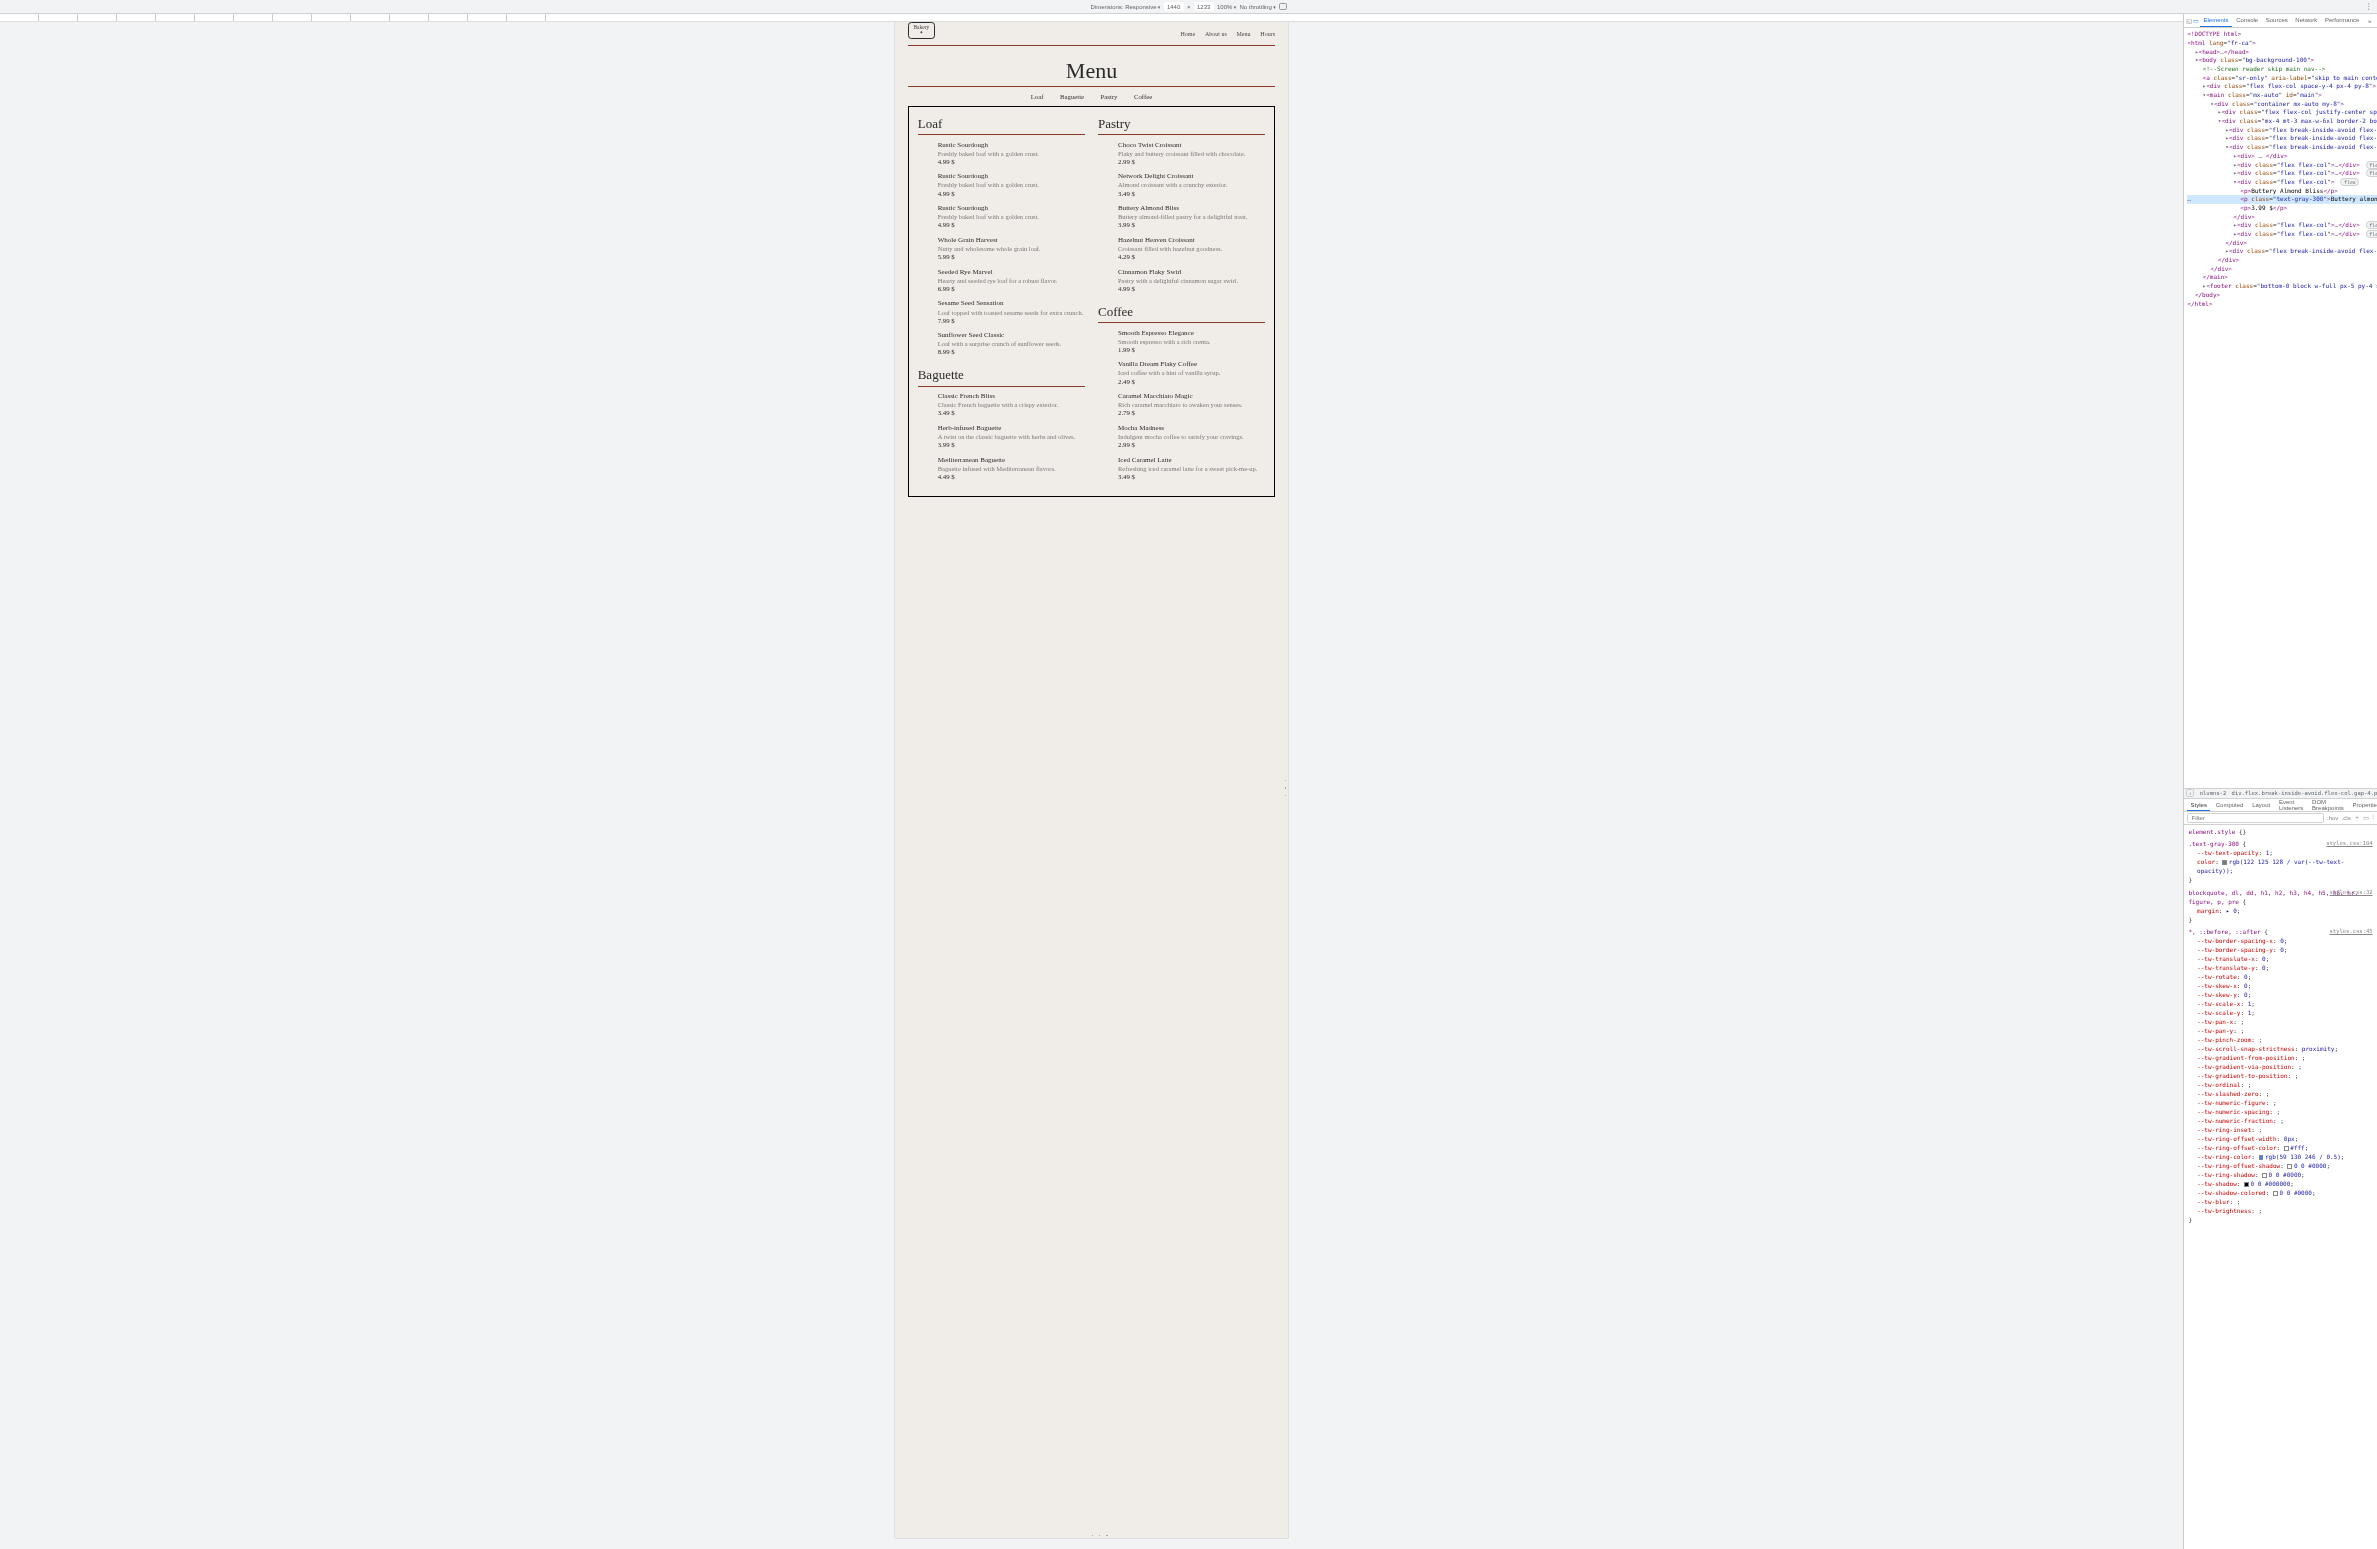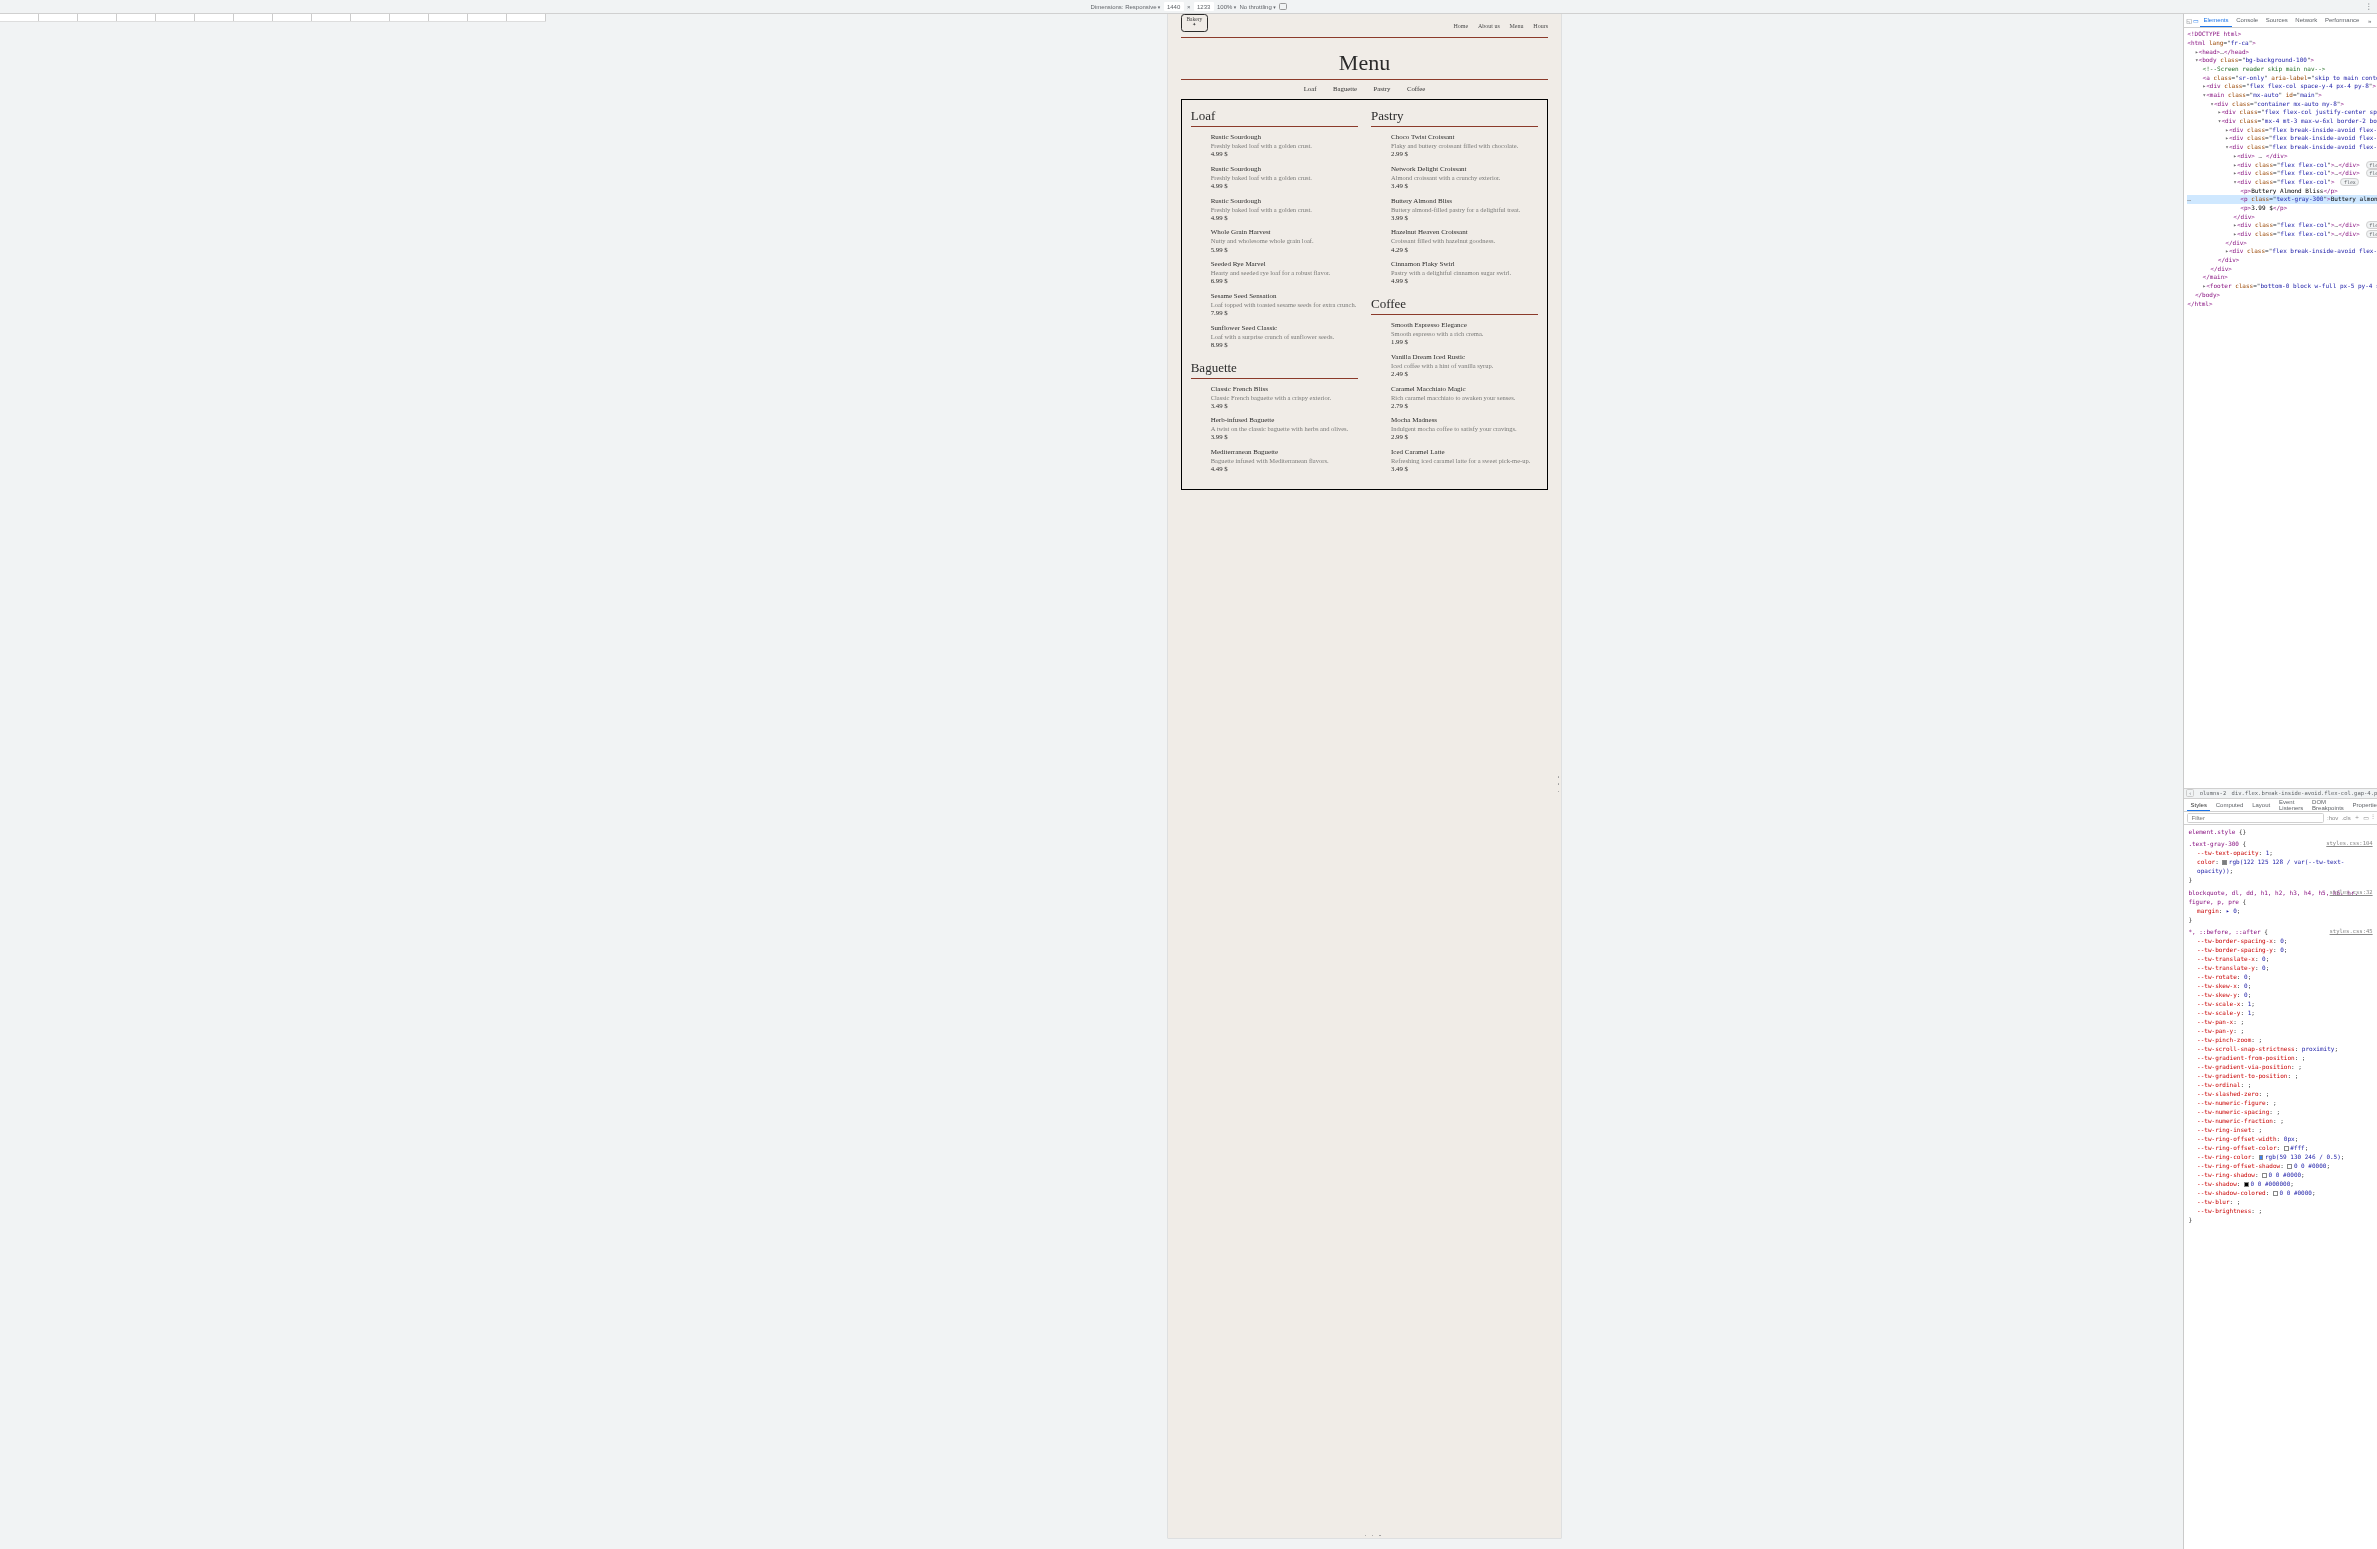--- a/index.html
+++ b/index.html
@@ -12,21 +12,21 @@
 .dev-toolbar .lbl { color: #5f6368; }
 .dev-toolbar .val { padding: 1.1px 3.3px; background: #fff; border-radius: 1.1px; min-width: 19.6px; text-align: center; }
 .dev-toolbar .caret::after { content: " ▾"; font-size: 4.9px; }
 .dev-toolbar .rot { width: 7.6px; height: 7.6px; border: 0.5px solid #999; border-radius: 1.6px; display:inline-block; }
 .dev-toolbar .kebab { position: absolute; right: 4.4px; font-size: 7.6px; color: #5f6368; }
 
 
 .workbench { flex: 1; display: flex; min-height: 0; }
 
 
-.viewport-shell { flex: 1; background: #f1f3f4; display: flex; flex-direction: row; position: relative; justify-content: space-between; }
+.viewport-shell { flex: 1; background: #f1f3f4; display: flex; flex-direction: column; position: relative; justify-content: space-between; }
 .rulers { height: 7.6px; background: #fff; border-bottom: 0.5px solid #ddd; display: flex; }
 .rulers .tick { flex: 0 0 auto; width: 39px; border-right: 0.5px solid #ccc; height: 100%; }
 .viewport-scroll { flex: 1; overflow: auto; display: flex; justify-content: center; padding: 0 11px 11px; }
 .device-frame { width: 393px; background: #f0ece7; box-shadow: 0 0 0 0.5px #ccc; font-family: Georgia, "Times New Roman", serif; color: #2b2b2b; }
 .device-frame .content { padding: 0 13px 16.4px; }
 
 .site-header { display: flex; justify-content: space-between; align-items: center; padding: 3.3px 0 1.1px; }
 .site-logo { border: 0.7px solid #2b2b2b; border-radius: 3.3px; padding: 1.1px 4.4px 3.3px; text-align: center; font-size: 5.5px; line-height: 1.1; color: #444; position: relative; top: -3.3px; }
 .site-logo .star { font-size: 4.9px; }
 .site-nav { display: flex; gap: 9.8px; font-size: 6px; color: #4a4a4a; font-family: Georgia, serif; }
@@ -232,21 +232,21 @@
                   <div class="price">4.99 $</div>
                 </div>
                 <h2 class="section-title">Coffee</h2>
                 <div class="section-hr"></div>
                 <div class="menu-item">
                   <div class="name">Smooth Espresso Elegance</div>
                   <div class="desc">Smooth espresso with a rich crema.</div>
                   <div class="price">1.99 $</div>
                 </div>
                 <div class="menu-item">
-                  <div class="name">Vanilla Dream Iced Rustic</div>
+                  <div class="name">Vanilla Dream Flaky Coffee</div>
                   <div class="desc">Iced coffee with a hint of vanilla syrup.</div>
                   <div class="price">2.49 $</div>
                 </div>
                 <div class="menu-item">
                   <div class="name">Caramel Macchiato Magic</div>
                   <div class="desc">Rich caramel macchiato to awaken your senses.</div>
                   <div class="price">2.79 $</div>
                 </div>
                 <div class="menu-item">
                   <div class="name">Mocha Madness</div>

